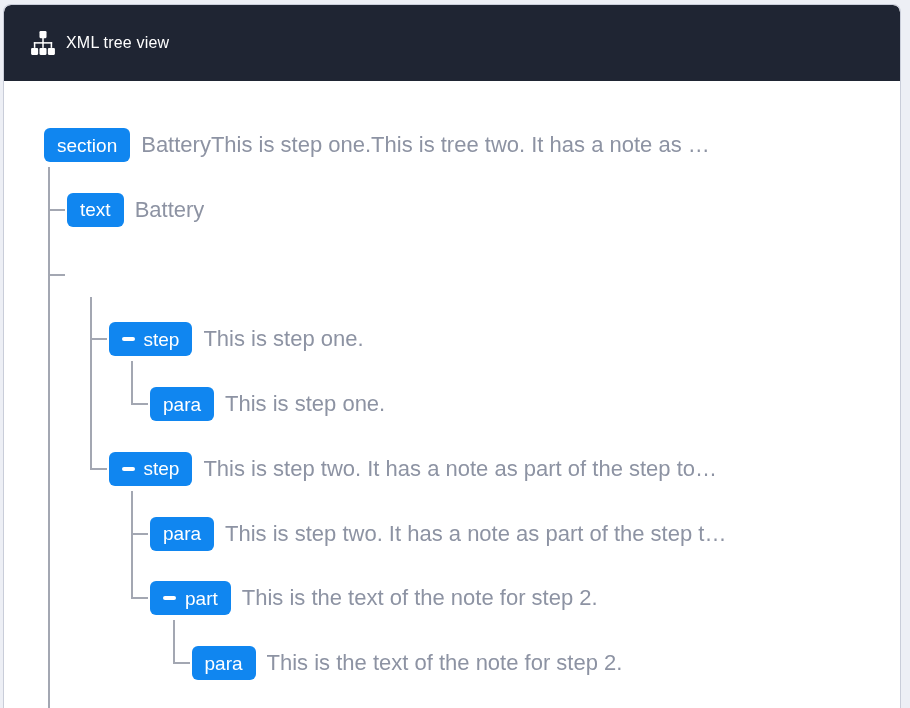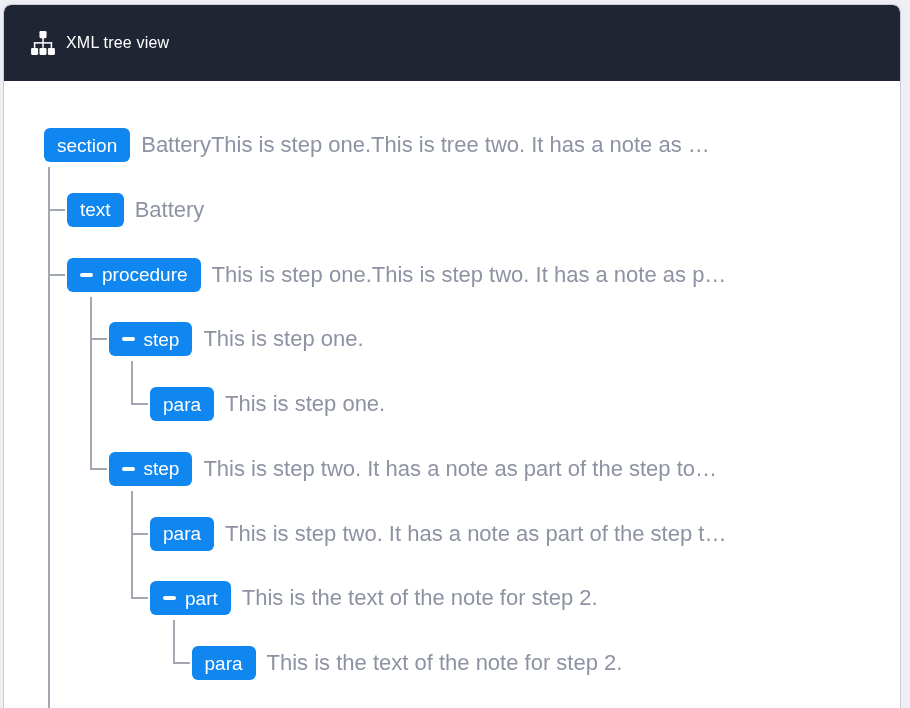--- a/index.html
+++ b/index.html
@@ -67,27 +67,20 @@
           <span>section</span>
         </span>
         <span class="preview">BatteryThis is step one.This is tree two. It has a note as …</span>
       </div>
       <div class="tree-row" style="left: 63px; top: 106.75px;">
         <span class="badge">
           <span>text</span>
         </span>
         <span class="preview">Battery</span>
       </div>
-      <div class="tree-row" style="left: 63px; top: 171.5px;">
-        <span class="badge">
-          <span class="minus"></span>
-          <span>procedure</span>
-        </span>
-        <span class="preview">This is step one.This is step two. It has a note as p…</span>
-      </div>
       <div class="tree-row" style="left: 104.5px; top: 236.25px;">
         <span class="badge">
           <span class="minus"></span>
           <span>step</span>
         </span>
         <span class="preview">This is step one.</span>
       </div>
       <div class="tree-row" style="left: 146px; top: 301px;">
         <span class="badge">
           <span>para</span>

